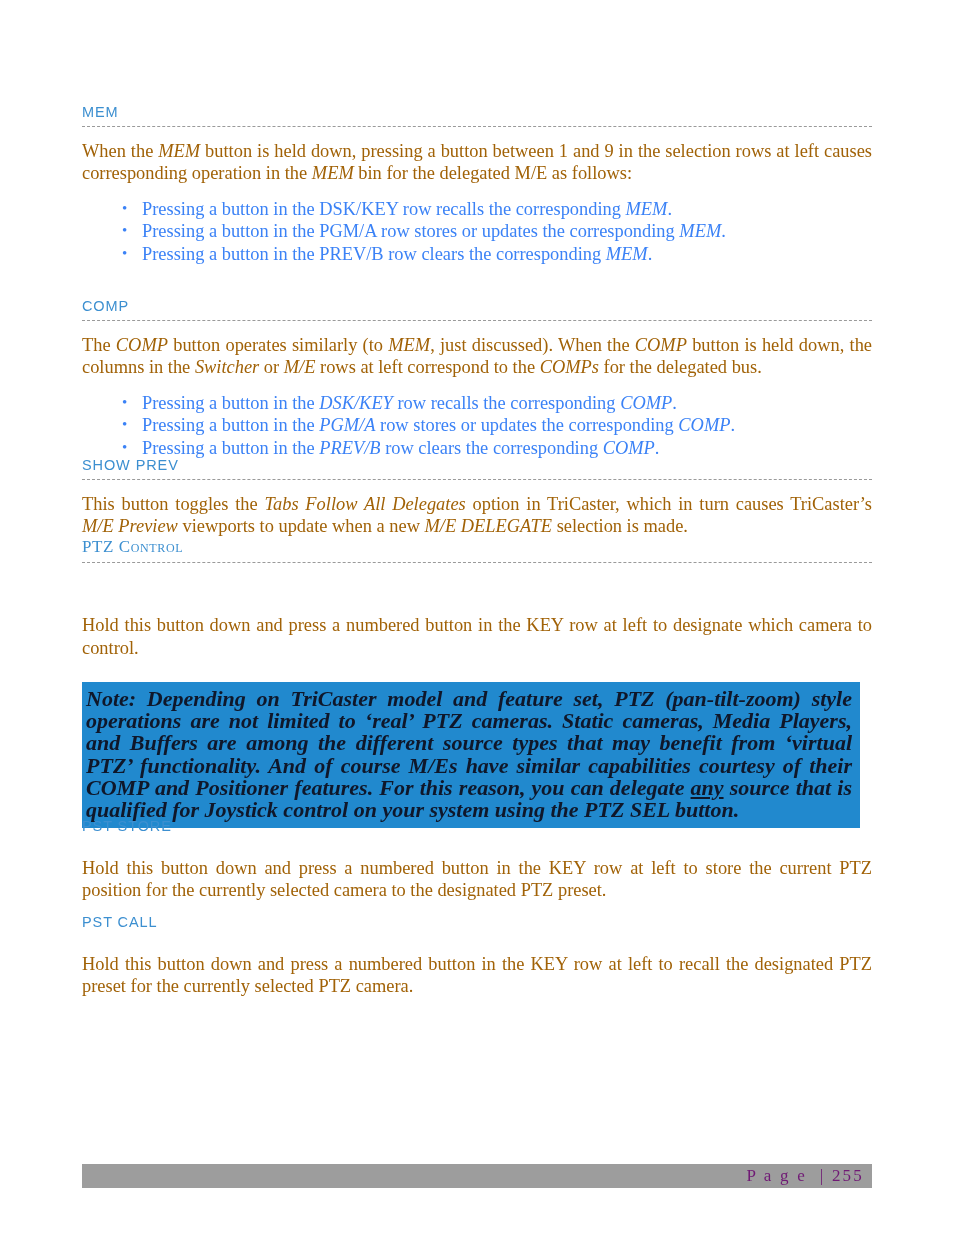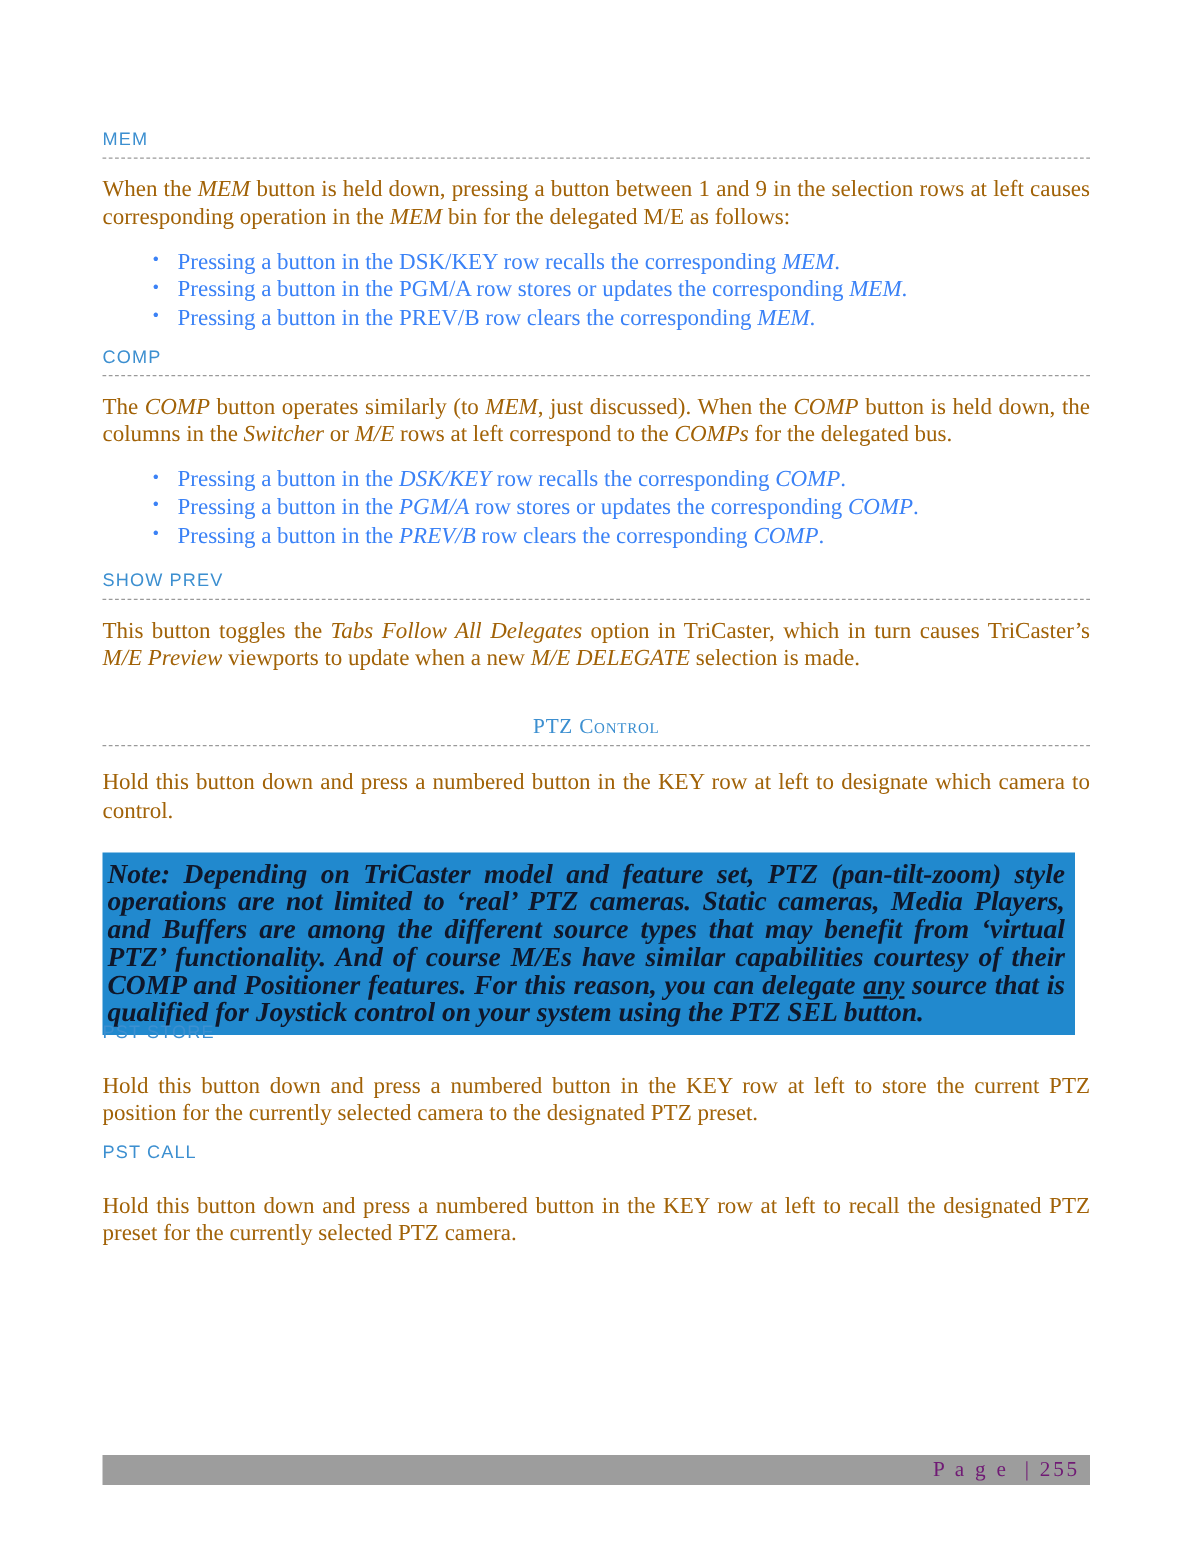--- a/index.html
+++ b/index.html
@@ -79,23 +79,23 @@
     left: 40px;
     top: -1px;
     font-size: 15px;
   }
 
   i, .it { font-style: italic; }
   .u { text-decoration: underline; }
 
   
   .sec-mem      { position: absolute; left: 0;  top: 0;   width: 790px; }
-  .sec-comp     { position: absolute; left: 0;  top: 174px; width: 790px; }
+  .sec-comp     { position: absolute; left: 0;  top: 194px; width: 790px; }
   .sec-showprev { position: absolute; left: 0;  top: 353px; width: 790px; }
-  .sec-ptzctl   { position: absolute; left: 0;  top: 467px; width: 790px; text-align: center; }
+  .sec-ptzctl   { position: absolute; left: 0;  top: 433px; width: 790px; }
   .sec-ptzsel   { position: absolute; left: 0;  top: 492px; width: 790px; }
   .sec-note     { position: absolute; left: 0;  top: 578px; width: 790px; }
   .sec-pststore { position: absolute; left: 0;  top: 714px; width: 790px; }
   .sec-pstcall  { position: absolute; left: 0;  top: 810px; width: 790px; }
 
   .gap-sm { height: 13px; }
   .gap-md { height: 18px; }
 
   
   .notebox {

